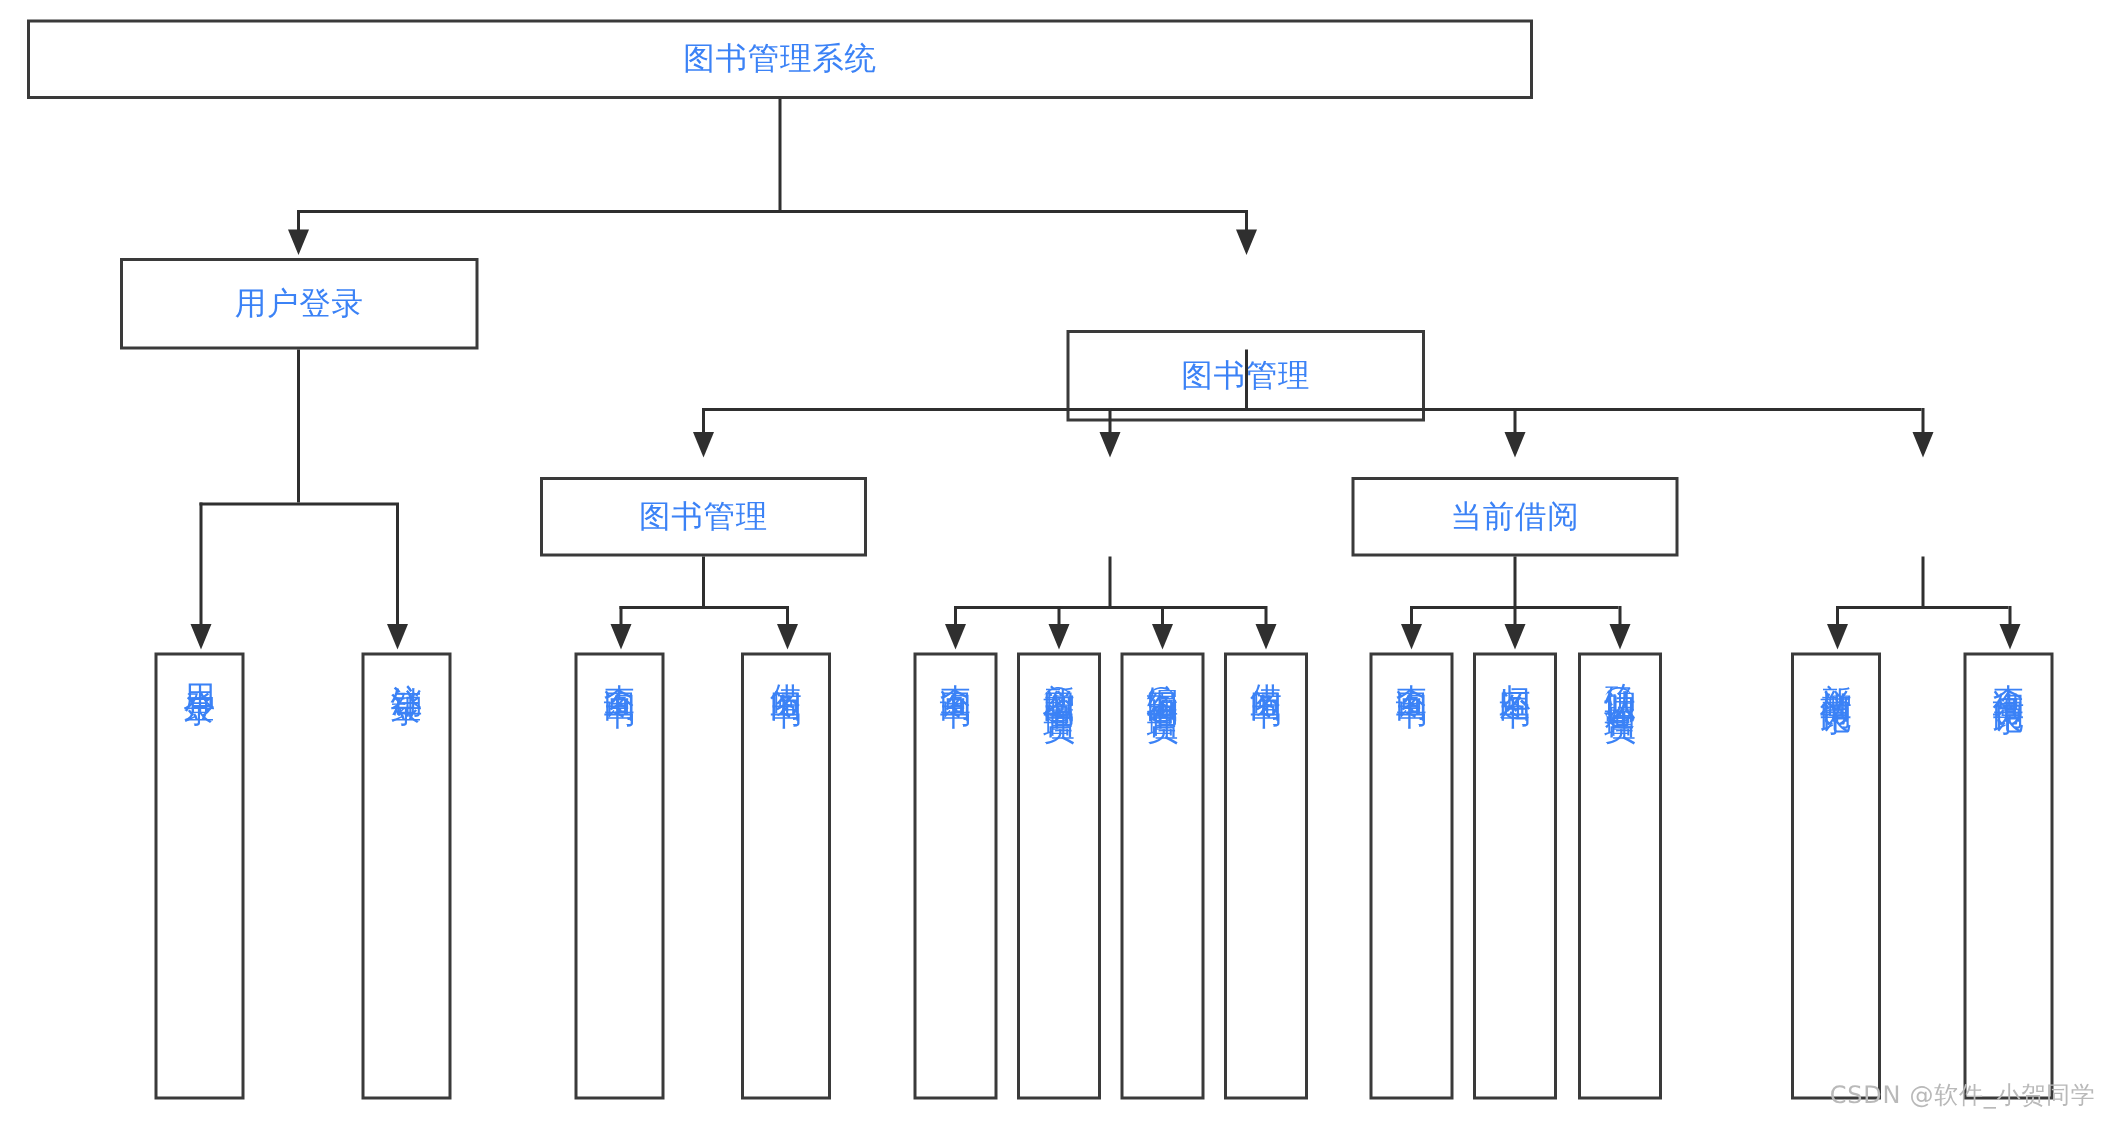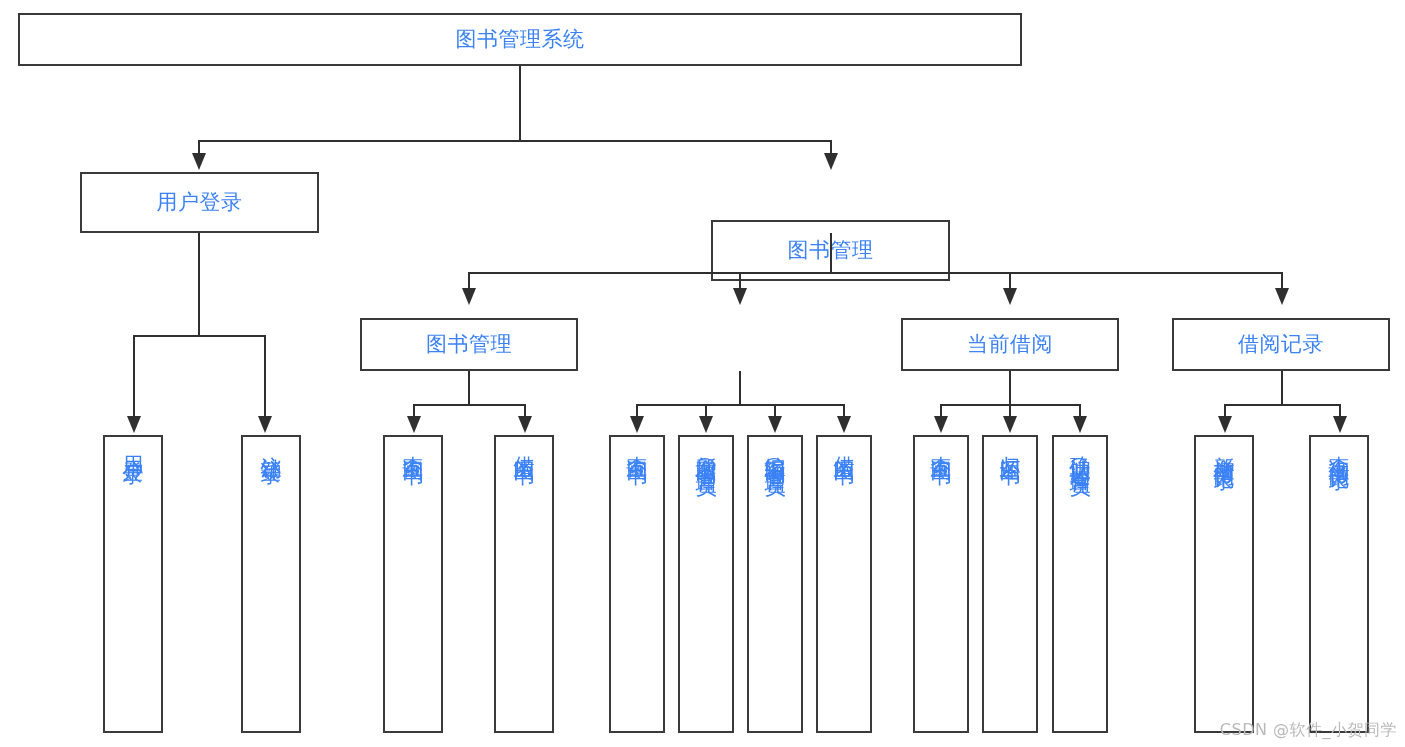--- a/index.html
+++ b/index.html
@@ -122,23 +122,20 @@
   <div class="arrow" style="left:1003px; top:288px;"></div>
   <div class="line-v" style="left:1281px; top:272px; height:18px;"></div>
   <div class="arrow" style="left:1275px; top:288px;"></div>
 
   <div class="node horiz" style="left:360px; top:318px; width:218px; height:53px;">
     <span class="label">图书管理</span>
   </div>
   <div class="node horiz" style="left:901px; top:318px; width:218px; height:53px;">
     <span class="label">当前借阅</span>
   </div>
-  <div class="node horiz" style="left:1172px; top:318px; width:218px; height:53px;">
-    <span class="label">借阅记录</span>
-  </div>
 
   <div class="line-v" style="left:468px; top:371px; height:33px;"></div>
   <div class="line-h" style="left:413px; top:404px; width:111px;"></div>
   <div class="line-v" style="left:413px; top:404px; height:14px;"></div>
   <div class="arrow" style="left:407px; top:416px;"></div>
   <div class="line-v" style="left:524px; top:404px; height:14px;"></div>
   <div class="arrow" style="left:518px; top:416px;"></div>
 
   <div class="line-v" style="left:739px; top:371px; height:33px;"></div>
   <div class="line-h" style="left:636px; top:404px; width:208px;"></div>

